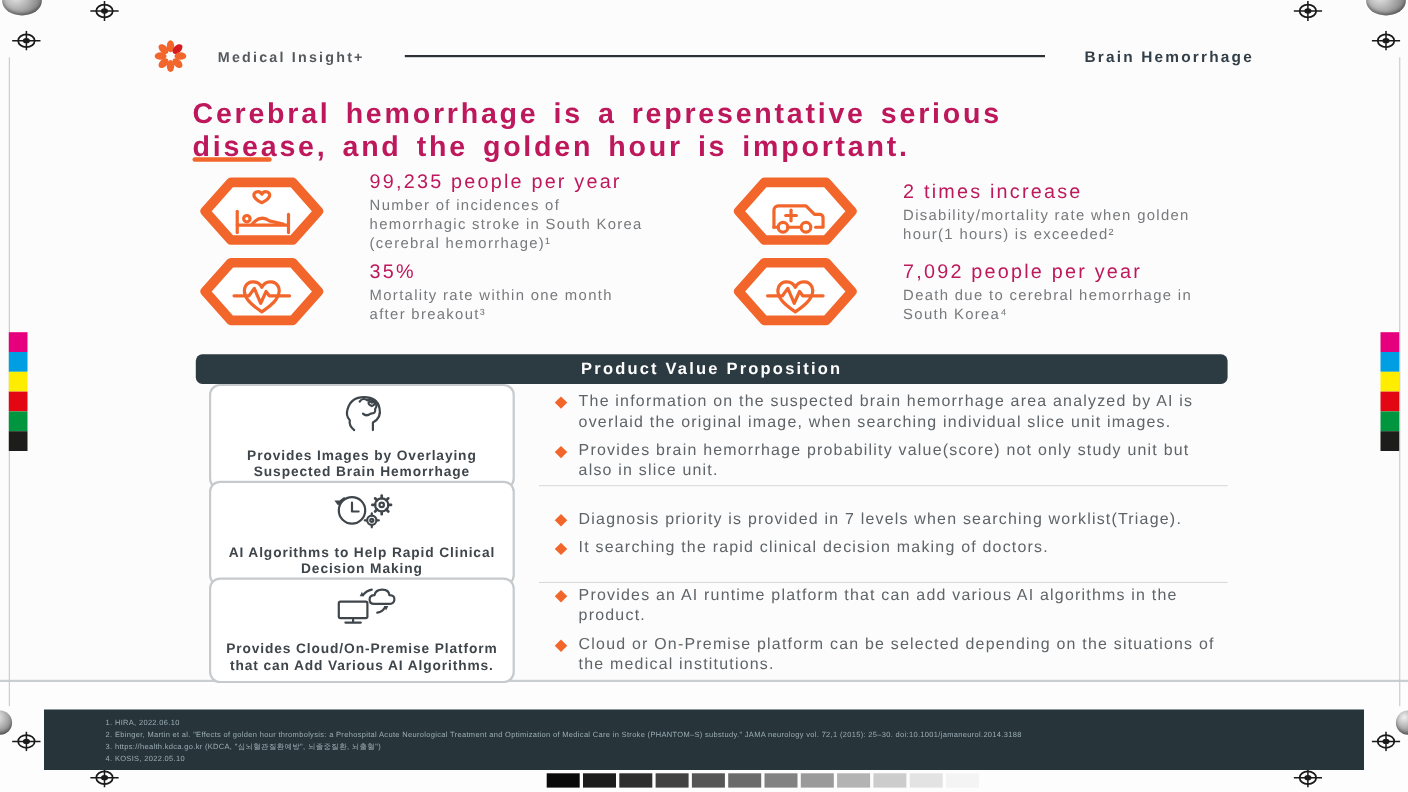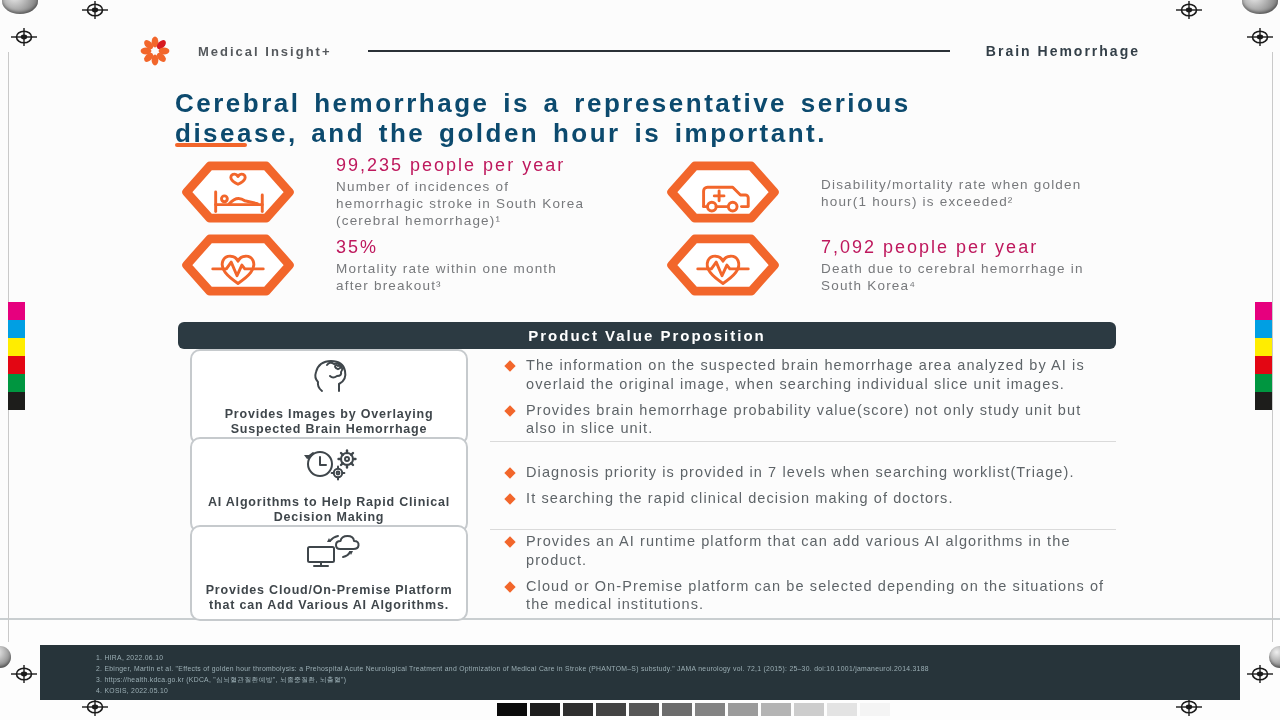--- a/index.html
+++ b/index.html
@@ -24,21 +24,21 @@
     display:flex; align-items:center; }
   .brand-logo { width:30px; height:30px; flex:none; }
   .brand-name { margin-left:28px; font-size:13px; font-weight:600; color:#55595d;
     letter-spacing:2px; white-space:nowrap; }
   .header-rule { flex:1; height:2px; background:#2b3137; margin:0 36px; }
   .doc-title { font-size:14px; font-weight:700; color:#333f48; letter-spacing:2px;
     white-space:nowrap; }
 
   
   .headline { position:absolute; left:175px; top:90px; width:960px;
-    font-size:26px; font-weight:800; color:#0c4a6e; line-height:1.0;
+    font-size:26px; font-weight:800; color:#be185d; line-height:1.0;
     letter-spacing:2.5px; word-spacing:4px; }
   .headline .hl-line { display:block; margin-bottom:4px; }
   .headline-rule { position:absolute; left:175px; top:143px; width:72px; height:4px;
     background:#f2662b; border-radius:2px; }
 
   
   .stats { position:absolute; left:178px; top:157px; width:945px;
     display:grid; grid-template-columns:485px 1fr; grid-auto-rows:71px; row-gap:2px; }
   .stat { display:flex; align-items:center; }
   .stat-hex { width:120px; height:66px; flex:none; }
@@ -213,20 +213,21 @@
           <path d="M40 48 v-16 a4 4 0 0 1 4 -4 h26 l8 8 h5 a3 3 0 0 1 3 3 v9 h-7"></path>
           <line x1="40" y1="48" x2="44" y2="48"></line>
           <line x1="53" y1="48" x2="65" y2="48"></line>
           <circle cx="48.5" cy="48" r="4.5"></circle>
           <circle cx="70" cy="48" r="4.5"></circle>
           <line x1="56" y1="32" x2="56" y2="42"></line>
           <line x1="51" y1="37" x2="61" y2="37"></line>
         </g>
       </svg>
       <div class="stat-text">
+        <div class="stat-title">2 times increase</div>
         <div class="stat-desc">Disability/mortality rate when golden hour(1 hours) is exceeded²</div>
       </div>
     </div>
 
     <div class="stat">
       <svg class="stat-hex" viewBox="0 0 120 68">
         <use href="#hex-frame"></use>
         <g fill="none" stroke="#f2662b" stroke-width="3" stroke-linecap="round" stroke-linejoin="round">
           <path d="M60 52 C49 44.5 41 37 44.5 28.5 c3 -6.5 12.5 -6 15.5 0.5 c3 -6.5 12.5 -7 15.5 -0.5 C79 37 71 44.5 60 52 z"></path>
           <polyline points="34,37 48,37 53,30 59,44 64,33 67,37 86,37"></polyline>

